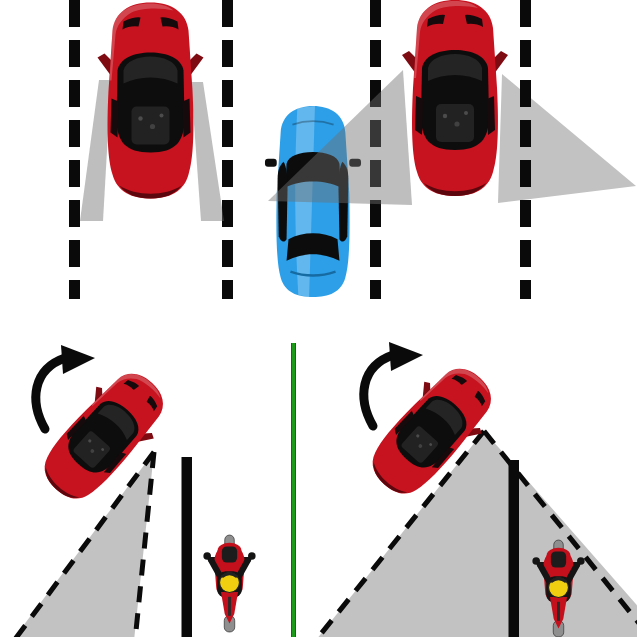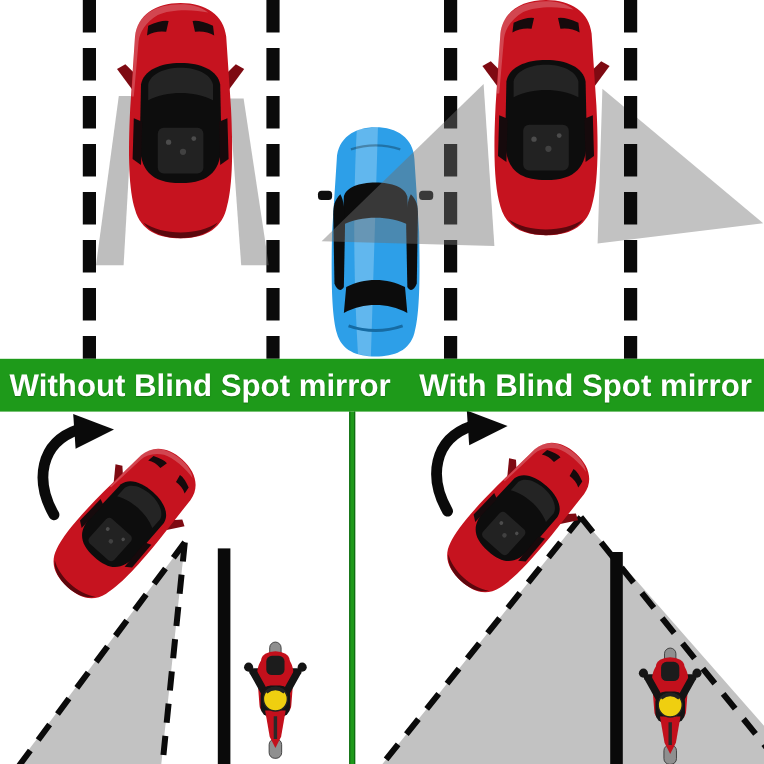--- a/index.html
+++ b/index.html
@@ -140,20 +140,16 @@
       <line class="cone-edge" x1="484" y1="431" x2="642" y2="627" stroke-dasharray="16 11"></line>
       <rect class="ink" x="508.5" y="460" width="10.5" height="177"></rect>
       <use href="#moto" x="530" y="538" width="57" height="101"></use>
       <use href="#redcar" x="-55" y="-100" width="110" height="200" transform="translate(432,431) rotate(42) scale(0.73)"></use>
       <g transform="translate(363,352)">
         <use href="#curve-arrow"></use>
       </g>
     </g>
   </svg>
 
-  <div class="banner">
-    <div class="banner-label left">Without Blind Spot mirror</div>
-    <div class="banner-label right">With Blind Spot mirror</div>
-  </div>
 
   <div class="divider"></div>
 
 </div>
 
 </body></html>

